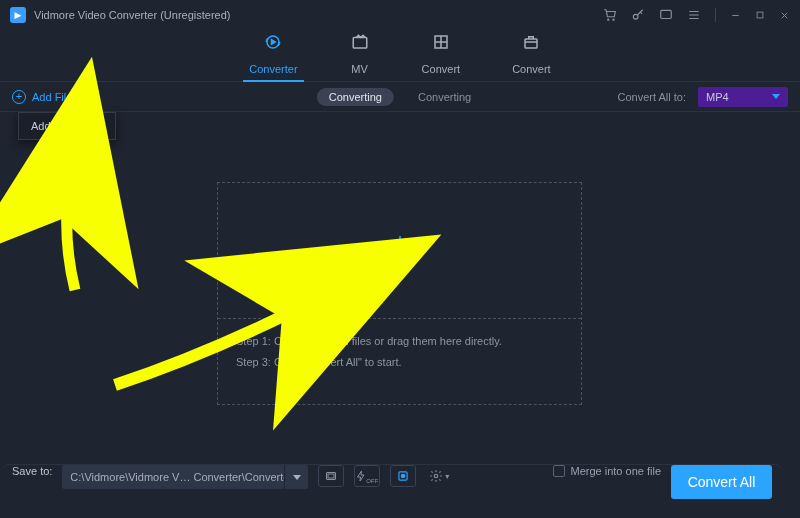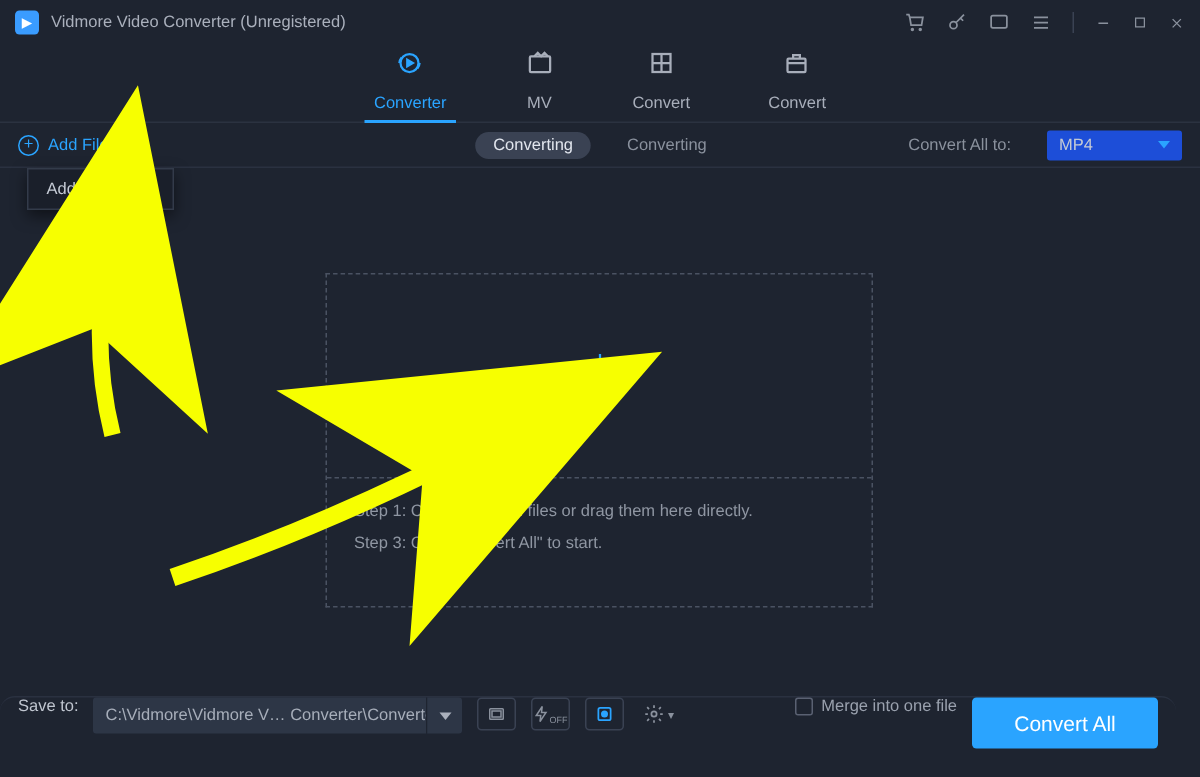--- a/index.html
+++ b/index.html
@@ -14,41 +14,41 @@
   .navtab.active { color: #2aa4ff; }
   .navtab.active::after { content: ""; position: absolute; bottom: -1px; left: -6px; right: -6px; height: 2px; background: #2aa4ff; }
   .navtab .ticon { width: 20px; height: 18px; display: flex; align-items: center; justify-content: center; }
   .subbar { height: 30px; display: flex; align-items: center; padding: 0 12px; font-size: 11px; border-bottom: 1px solid #2a3140; position: relative; }
   .add-btn { display: flex; align-items: center; gap: 6px; color: #2aa4ff; cursor: pointer; }
   .add-btn .plus-circ { width: 14px; height: 14px; border: 1.5px solid #2aa4ff; border-radius: 50%; display: flex; align-items: center; justify-content: center; font-size: 11px; line-height: 1; }
   .add-btn .caret { width: 0; height: 0; border-left: 3px solid transparent; border-right: 3px solid transparent; border-top: 4px solid #2aa4ff; margin-left: 4px; }
   .subtabs { position: absolute; left: 50%; transform: translateX(-50%); display: flex; gap: 12px; align-items: center; }
   .subtab { color: #8a919d; cursor: pointer; padding: 3px 12px; border-radius: 10px; font-size: 11px; }
   .subtab.active { background: #3a4253; color: #e2e6ee; }
-  .convall { margin-left: auto; display: flex; align-items: center; gap: 24px; font-size: 11px; color: #8a919d; }
-  .convall .sel { background: #1d4ed8; min-width: 90px; height: 20px; display: flex; align-items: center; justify-content: space-between; padding: 0 8px; border-radius: 2px; color: #c4cad4; cursor: pointer; }
+  .convall { margin-left: auto; display: flex; align-items: center; gap: 12px; font-size: 11px; color: #8a919d; }
+  .convall .sel { background: #4c1d95; min-width: 90px; height: 20px; display: flex; align-items: center; justify-content: space-between; padding: 0 8px; border-radius: 2px; color: #c4cad4; cursor: pointer; }
   .convall .sel .car { width: 0; height: 0; border-left: 4px solid transparent; border-right: 4px solid transparent; border-top: 5px solid #2aa4ff; }
   .dropdown { position: absolute; top: 112px; left: 18px; background: #1a1f2a; border: 1px solid #333b4a; width: 98px; box-shadow: 0 4px 10px rgba(0,0,0,.5); z-index: 5; }
   .dropdown div { padding: 7px 12px; font-size: 11px; color: #c5cbd5; cursor: pointer; }
   .mainarea { position: absolute; top: 112px; left: 0; right: 0; bottom: 54px; }
   .dropzone { position: absolute; left: 217px; top: 70px; width: 365px; height: 223px; border: 1px dashed #4a5262; }
   .dz-top { height: 136px; display: flex; align-items: center; justify-content: center; border-bottom: 1px dashed #4a5262; }
   .dz-top svg { display:block; }
   .dz-steps { padding: 12px 18px 0 18px; font-size: 11px; color: #8f96a2; line-height: 1.9; }
   .footer { position: absolute; left: 0; right: 16px; bottom: 0; height: 54px; border-top: 1px solid #2a3140; display: flex; align-items: flex-start; padding: 0 12px; font-size: 11px; gap: 10px; border-radius: 10px; }
   .footer .pathbox { flex: 0 0 auto; display: flex; align-items: center; }
   .footer .pathbox .field { background: #2d3646; height: 24px; width: 222px; display: flex; align-items: center; padding: 0 8px; color: #a7aeba; border-radius: 2px 0 0 2px; white-space: nowrap; overflow: hidden; }
   .footer .pathbox .drop { background: #2d3646; width: 24px; height: 24px; display: flex; align-items: center; justify-content: center; border-left: 1px solid #1e2430; border-radius: 0 2px 2px 0; cursor: pointer; }
   .footer .pathbox .drop .car { width:0;height:0;border-left:4px solid transparent;border-right:4px solid transparent;border-top:5px solid #aab0bc; }
   .footer .iconbtn { width:26px; height:22px; border:1px solid #3a4253; border-radius:3px; display:flex; align-items:center; justify-content:center; cursor:pointer; color:#8a919d; }
   .footer .iconbtn.blue svg { color:#2aa4ff; }
   .footer .spacer { flex: 1 1 auto; }
   .footer .merge { display:flex; align-items:center; gap:6px; color:#9aa1ae;padding-left:18px; }
   .footer .merge .chk { width:12px; height:12px; border:1px solid #5a6172; border-radius:2px; }
-  .footer .convertbtn { background:#2aa4ff; color:#fff; width:124px; height:34px; display:flex; align-items:center; justify-content:center; font-size:14px; border-radius:3px; cursor:pointer; }
+  .footer .convertbtn { background:#2aa4ff; color:#fff; width:101px; height:34px; display:flex; align-items:center; justify-content:center; font-size:14px; border-radius:3px; cursor:pointer; }
   .arrows { position:absolute; inset:0; pointer-events:none; z-index:8; }
 </style>
 </head>
 <body>
 
 <div class="titlebar">
   <span class="logo">▶</span>
   <span>Vidmore Video Converter (Unregistered)</span>
   <div class="title-controls">
     <span>

